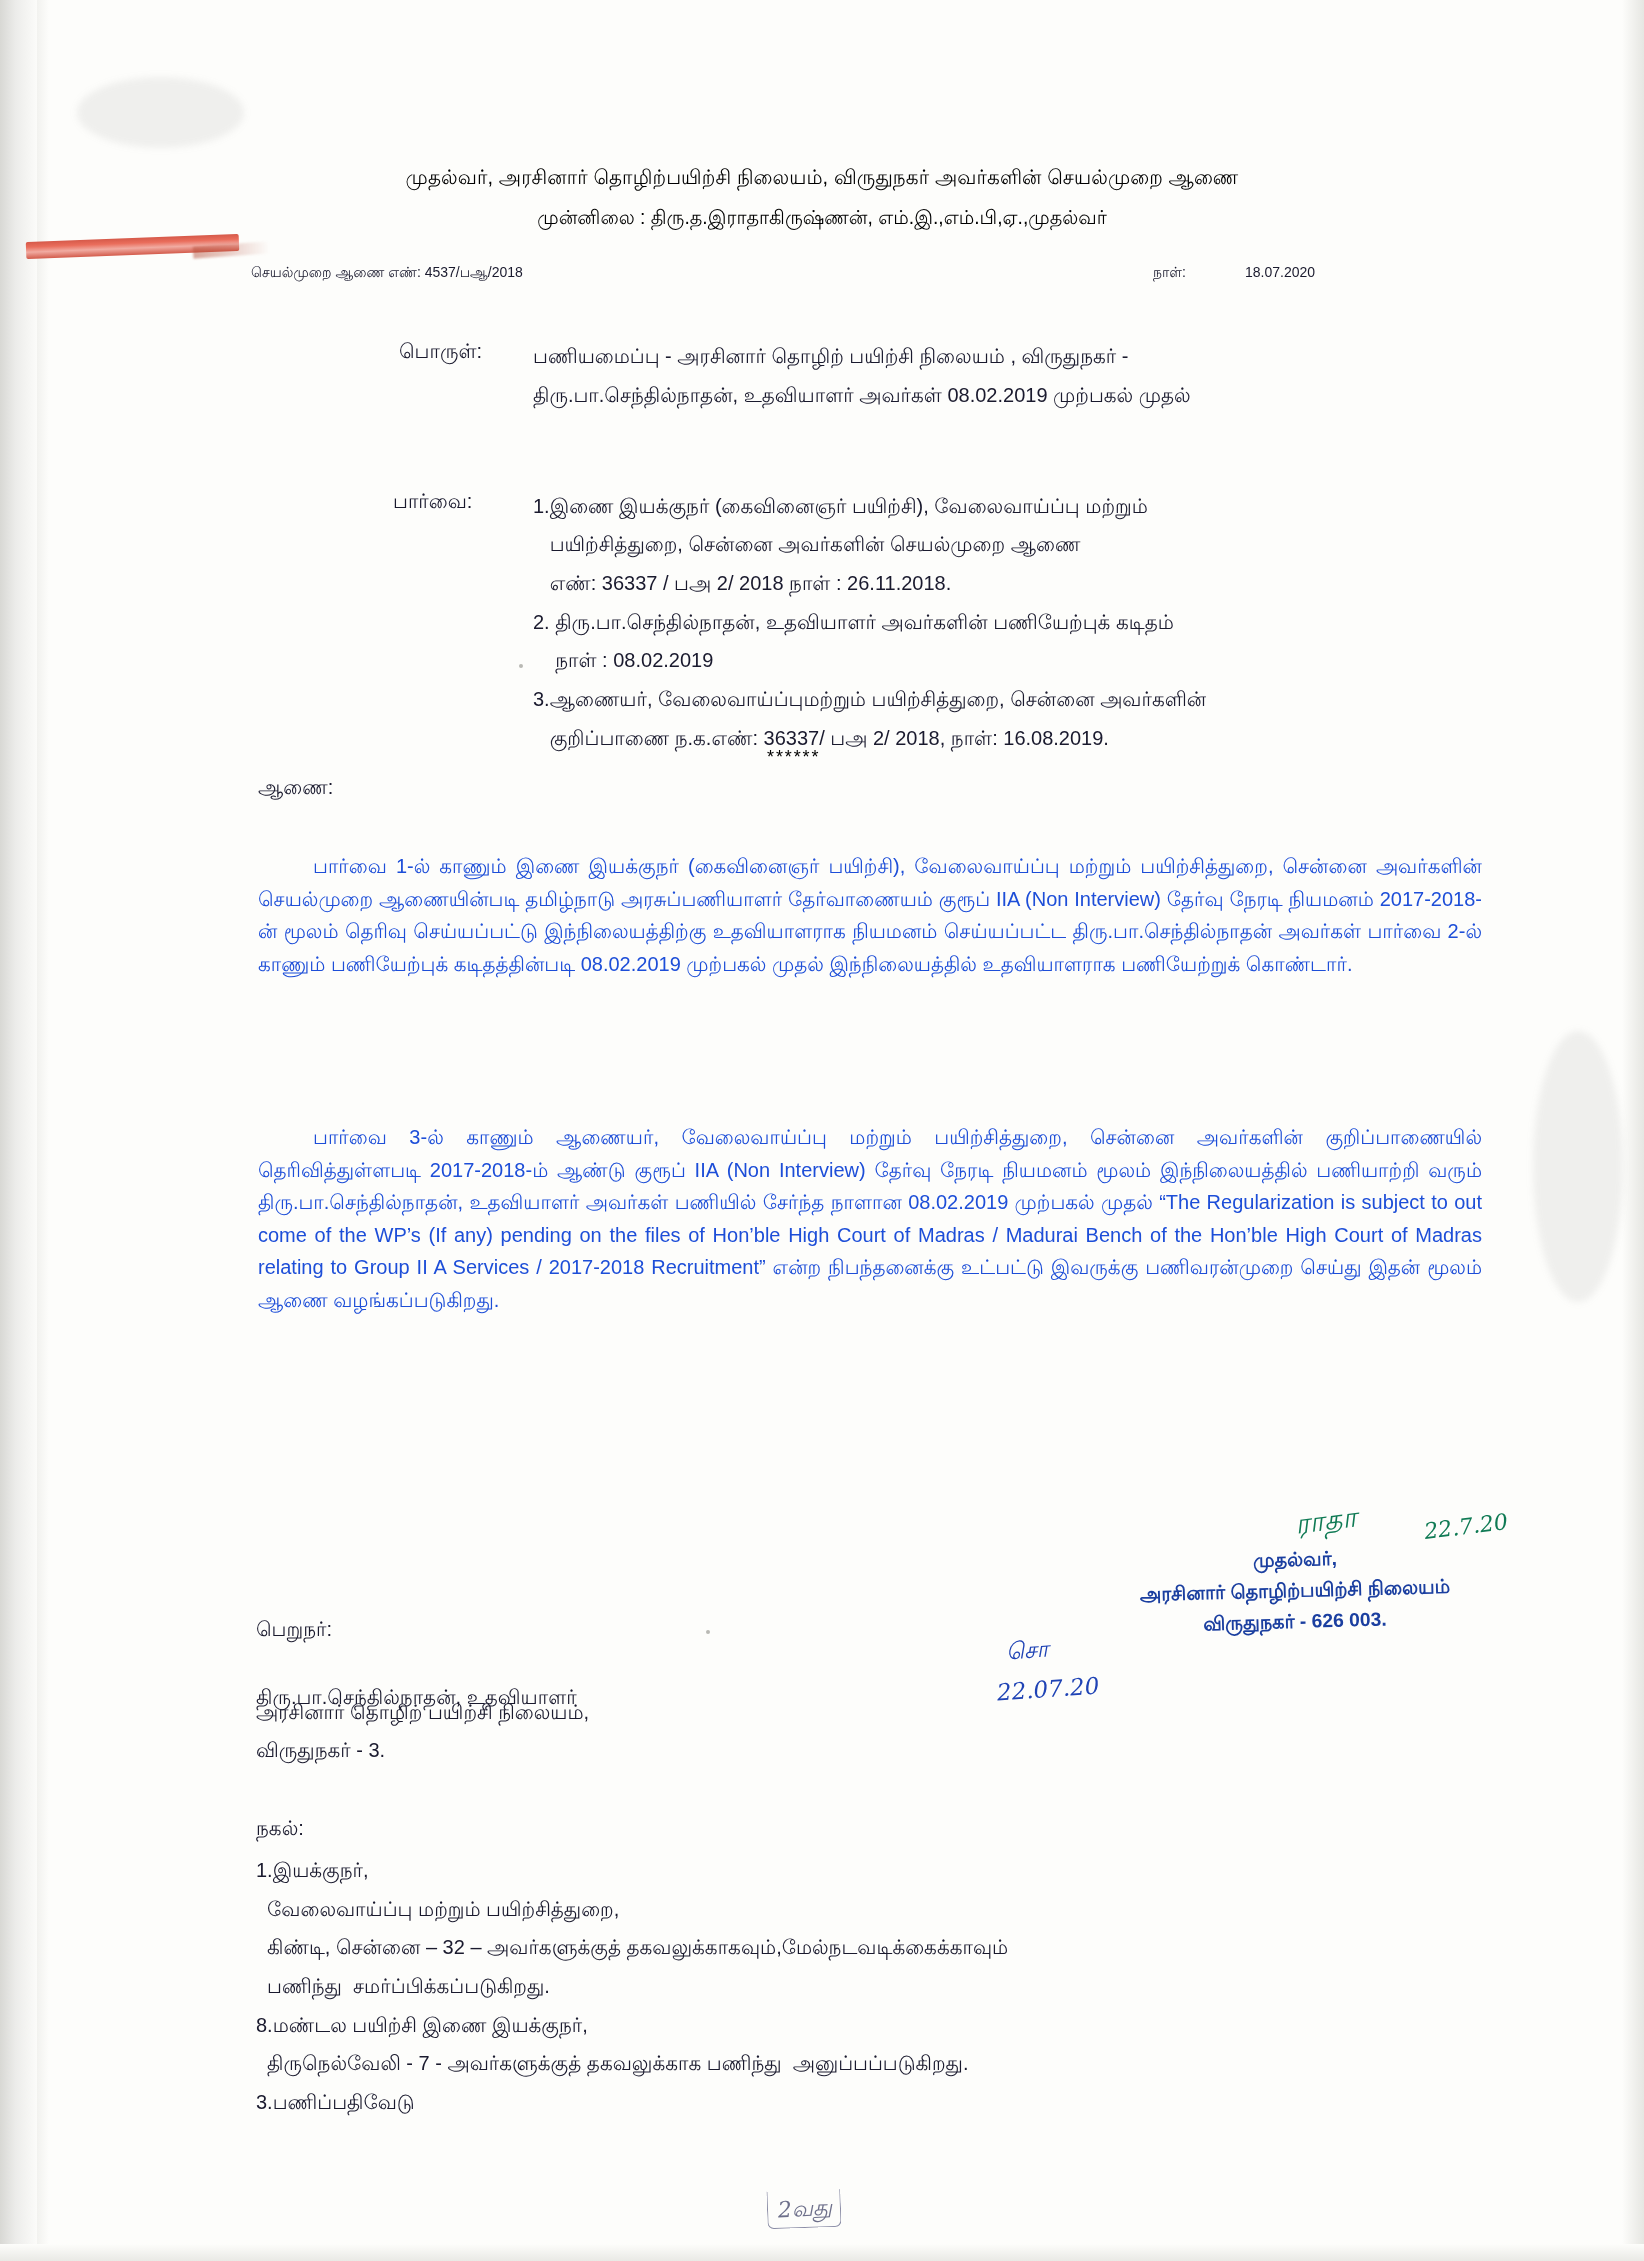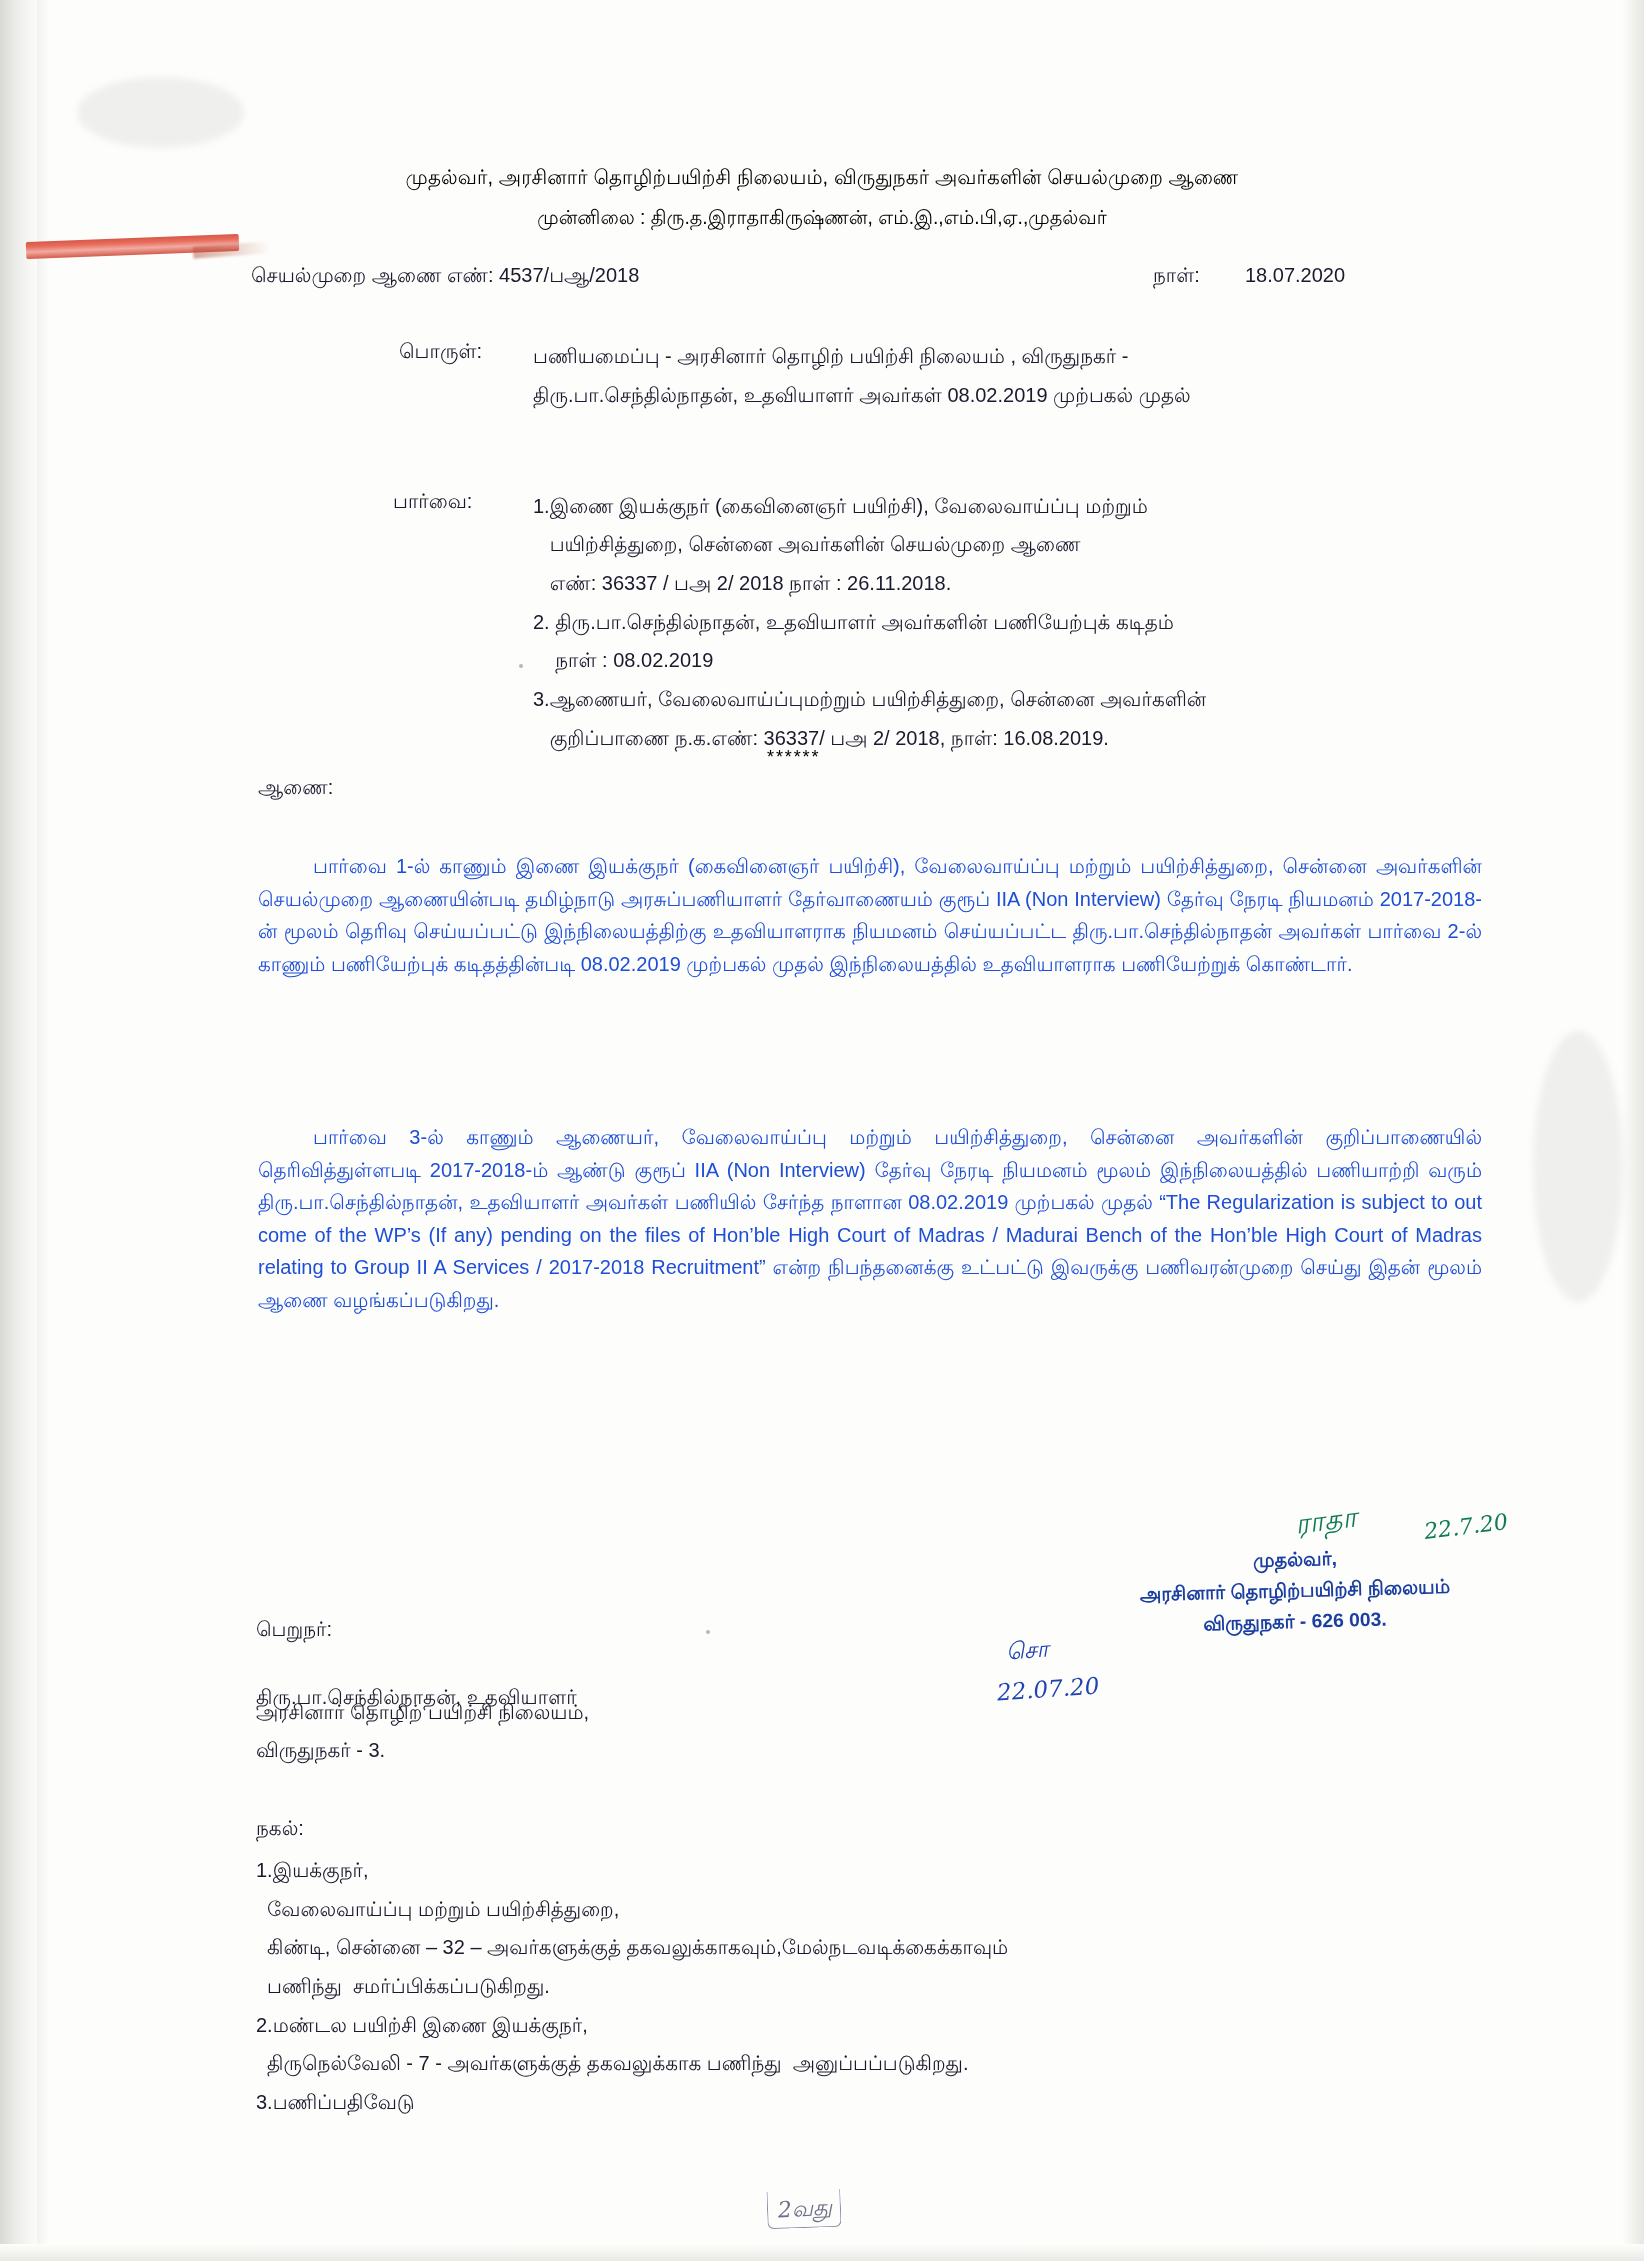--- a/index.html
+++ b/index.html
@@ -86,21 +86,21 @@
   }
 
   .hdr1 {
     font-size: 20px;
     letter-spacing: 0.1px;
   }
   .hdr2 {
     font-size: 19.3px;
   }
   .ordno {
-    font-size: 20px;
+    font-size: 14px;
   }
   .lbl {
     font-size: 20px;
   }
   .body-txt {
     font-size: 20px;
     line-height: 1.62;
   }
   .para {
     position: absolute;
@@ -241,21 +241,21 @@
     <div class="t lbl" style="left:256px; top:1618px;">பெறுநர்:</div>
     <div class="t body-txt" style="left:256px; top:1657px;margin-top:24px;">திரு.பா.செந்தில்நாதன், உதவியாளர்</div>
     <div class="t body-txt" style="left:256px; top:1696px;">அரசினார் தொழிற் பயிற்சி நிலையம்,</div>
     <div class="t body-txt" style="left:256px; top:1734px;">விருதுநகர் - 3.</div>
 
     <div class="t lbl" style="left:256px; top:1817px;">நகல்:</div>
     <div class="t body-txt" style="left:256px; top:1854px;">1.இயக்குநர்,</div>
     <div class="t body-txt" style="left:256px; top:1893px;">  வேலைவாய்ப்பு மற்றும் பயிற்சித்துறை,</div>
     <div class="t body-txt" style="left:256px; top:1931px;">  கிண்டி, சென்னை – 32 – அவர்களுக்குத் தகவலுக்காகவும்,மேல்நடவடிக்கைக்காவும்</div>
     <div class="t body-txt" style="left:256px; top:1970px;">  பணிந்து  சமர்ப்பிக்கப்படுகிறது.</div>
-    <div class="t body-txt" style="left:256px; top:2009px;">2.மண்டல பயிற்சி இணை இயக்குநர்,</div>
+    <div class="t body-txt" style="left:256px; top:2009px;">8.மண்டல பயிற்சி இணை இயக்குநர்,</div>
     <div class="t body-txt" style="left:256px; top:2047px;">  திருநெல்வேலி - 7 - அவர்களுக்குத் தகவலுக்காக பணிந்து  அனுப்பப்படுகிறது.</div>
     <div class="t body-txt" style="left:256px; top:2086px;">3.பணிப்பதிவேடு</div>
 
     <div class="pencil-box" style="left:767px; top:2190px;"></div>
     <div class="pencil-mark" style="left:778px; top:2196px;">2வது</div>
 
   </div>
 </div>
 
 

